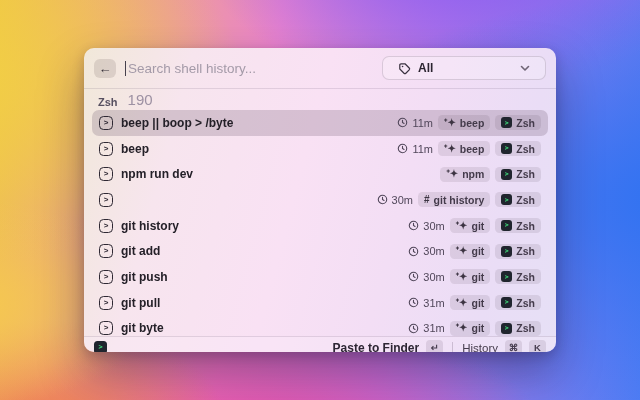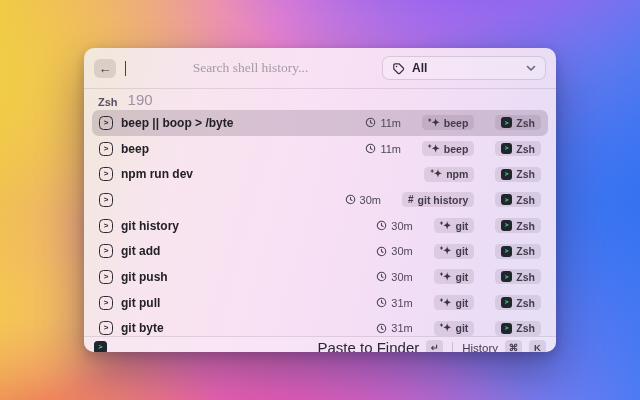--- a/index.html
+++ b/index.html
@@ -32,69 +32,68 @@
     width:22px;height:19px;flex:none;border:none;border-radius:6px;
     background:rgba(80,60,55,.14);color:#37303a;font-size:13px;line-height:1;
     display:flex;align-items:center;justify-content:center;padding:0;cursor:default;
     font-family:"Liberation Sans", sans-serif;
   }
   .search-area{flex:1;display:flex;align-items:center;position:relative;height:100%;}
   .caret{width:1px;height:15px;background:#46404c;flex:none;}
   .search-input{
     flex:1;border:none;outline:none;background:transparent;
     font-size:13.5px;color:#2a2430;padding:0 0 0 2px;
-    font-family:Liberation Serif, serif;
-    text-align:center;
+    font-family:Liberation Sans, sans-serif;
   }
   .search-input::placeholder{color:#a49aa8;opacity:1;}
   .dropdown{
     width:164px;height:24px;flex:none;box-sizing:border-box;
     border:1px solid rgba(80,60,85,.18);border-radius:7px;
     background:rgba(255,255,255,.22);
-    display:flex;align-items:center;gap:7px;padding:0 9px;
+    display:flex;align-items:center;gap:7px;padding:0 15px;
   }
   .dropdown-label{font-size:12px;font-weight:700;color:#2b2430;}
   .chev{margin-left:auto;flex:none;}
   .top-divider{height:1px;flex:none;background:rgba(60,40,70,.12);}
   
   .section-header{height:16px;flex:none;display:flex;align-items:flex-end;gap:10px;padding:3px 14px 0;}
   .section-name{font-size:11px;font-weight:700;color:#575060;}
   .section-count{font-size:15px;font-weight:400;color:#9d91a3;}
   
   .list{height:226px;flex:none;overflow:hidden;padding:2px 8px 0;display:flex;flex-direction:column;}
   .row{height:25.7px;min-height:25.7px;box-sizing:border-box;display:flex;align-items:center;gap:8px;padding:0 7px;border-radius:7px;}
   .row.selected{background:rgba(96,74,94,.22);}
   .cmd-icon{
     width:14px;height:14px;flex:none;box-sizing:border-box;
     border:1.5px solid #2e2833;border-radius:4.5px;
     display:flex;align-items:center;justify-content:center;
     font-size:8px;font-weight:700;color:#2e2833;line-height:1;
   }
   .cmd-text{font-size:12px;font-weight:700;color:#242028;white-space:nowrap;}
-  .row-right{margin-left:auto;display:flex;align-items:center;gap:21px;}
+  .row-right{margin-left:auto;display:flex;align-items:center;gap:5px;}
   .time{display:flex;align-items:center;gap:4px;font-size:11px;font-weight:500;color:#51475a;white-space:nowrap;}
   .pill{
     height:15px;box-sizing:border-box;display:flex;align-items:center;gap:4px;
     padding:0 6px;border-radius:4.5px;background:rgba(96,74,94,.13);
     font-size:10.5px;font-weight:600;color:#443b4b;white-space:nowrap;
   }
   .tag-glyph{font-size:10px;line-height:1;color:#3c3442;}
   .shell-icon{width:11px;height:11px;flex:none;background:#20252e;border-radius:3px;display:flex;align-items:center;justify-content:center;}
   .shell-glyph{color:#3fe07c;font-size:6.5px;font-weight:700;font-family:"DejaVu Sans Mono", monospace;line-height:1;}
   
   .footer{
     height:21px;flex:none;border-top:1px solid rgba(60,40,70,.13);
     background:rgba(250,240,250,.25);
     display:flex;align-items:center;padding:0 10px;gap:8px;
   }
   .footer-icon{width:13px;height:13px;flex:none;background:#20252e;border-radius:3.5px;display:flex;align-items:center;justify-content:center;}
   .footer-icon .shell-glyph{font-size:7px;}
   .footer-app{font-size:11.5px;font-weight:500;color:#453c4c;}
   .footer-right{margin-left:auto;display:flex;align-items:center;gap:7px;}
-  .action-primary{font-size:15px;font-weight:400;color:#2d2634;}
+  .action-primary{font-size:12px;font-weight:700;color:#2d2634;}
   .action-secondary{font-size:11.5px;font-weight:500;color:#453c4c;}
   .key{
     min-width:17px;height:15px;box-sizing:border-box;padding:0 3px;
     background:rgba(70,50,70,.12);border-radius:4px;
     display:flex;align-items:center;justify-content:center;
     font-size:9.5px;font-weight:600;color:#4a4052;line-height:1;
   }
   .fsep{width:1px;height:11px;background:rgba(60,40,70,.2);margin:0 2px;}
   svg{display:block;}
 </style>

